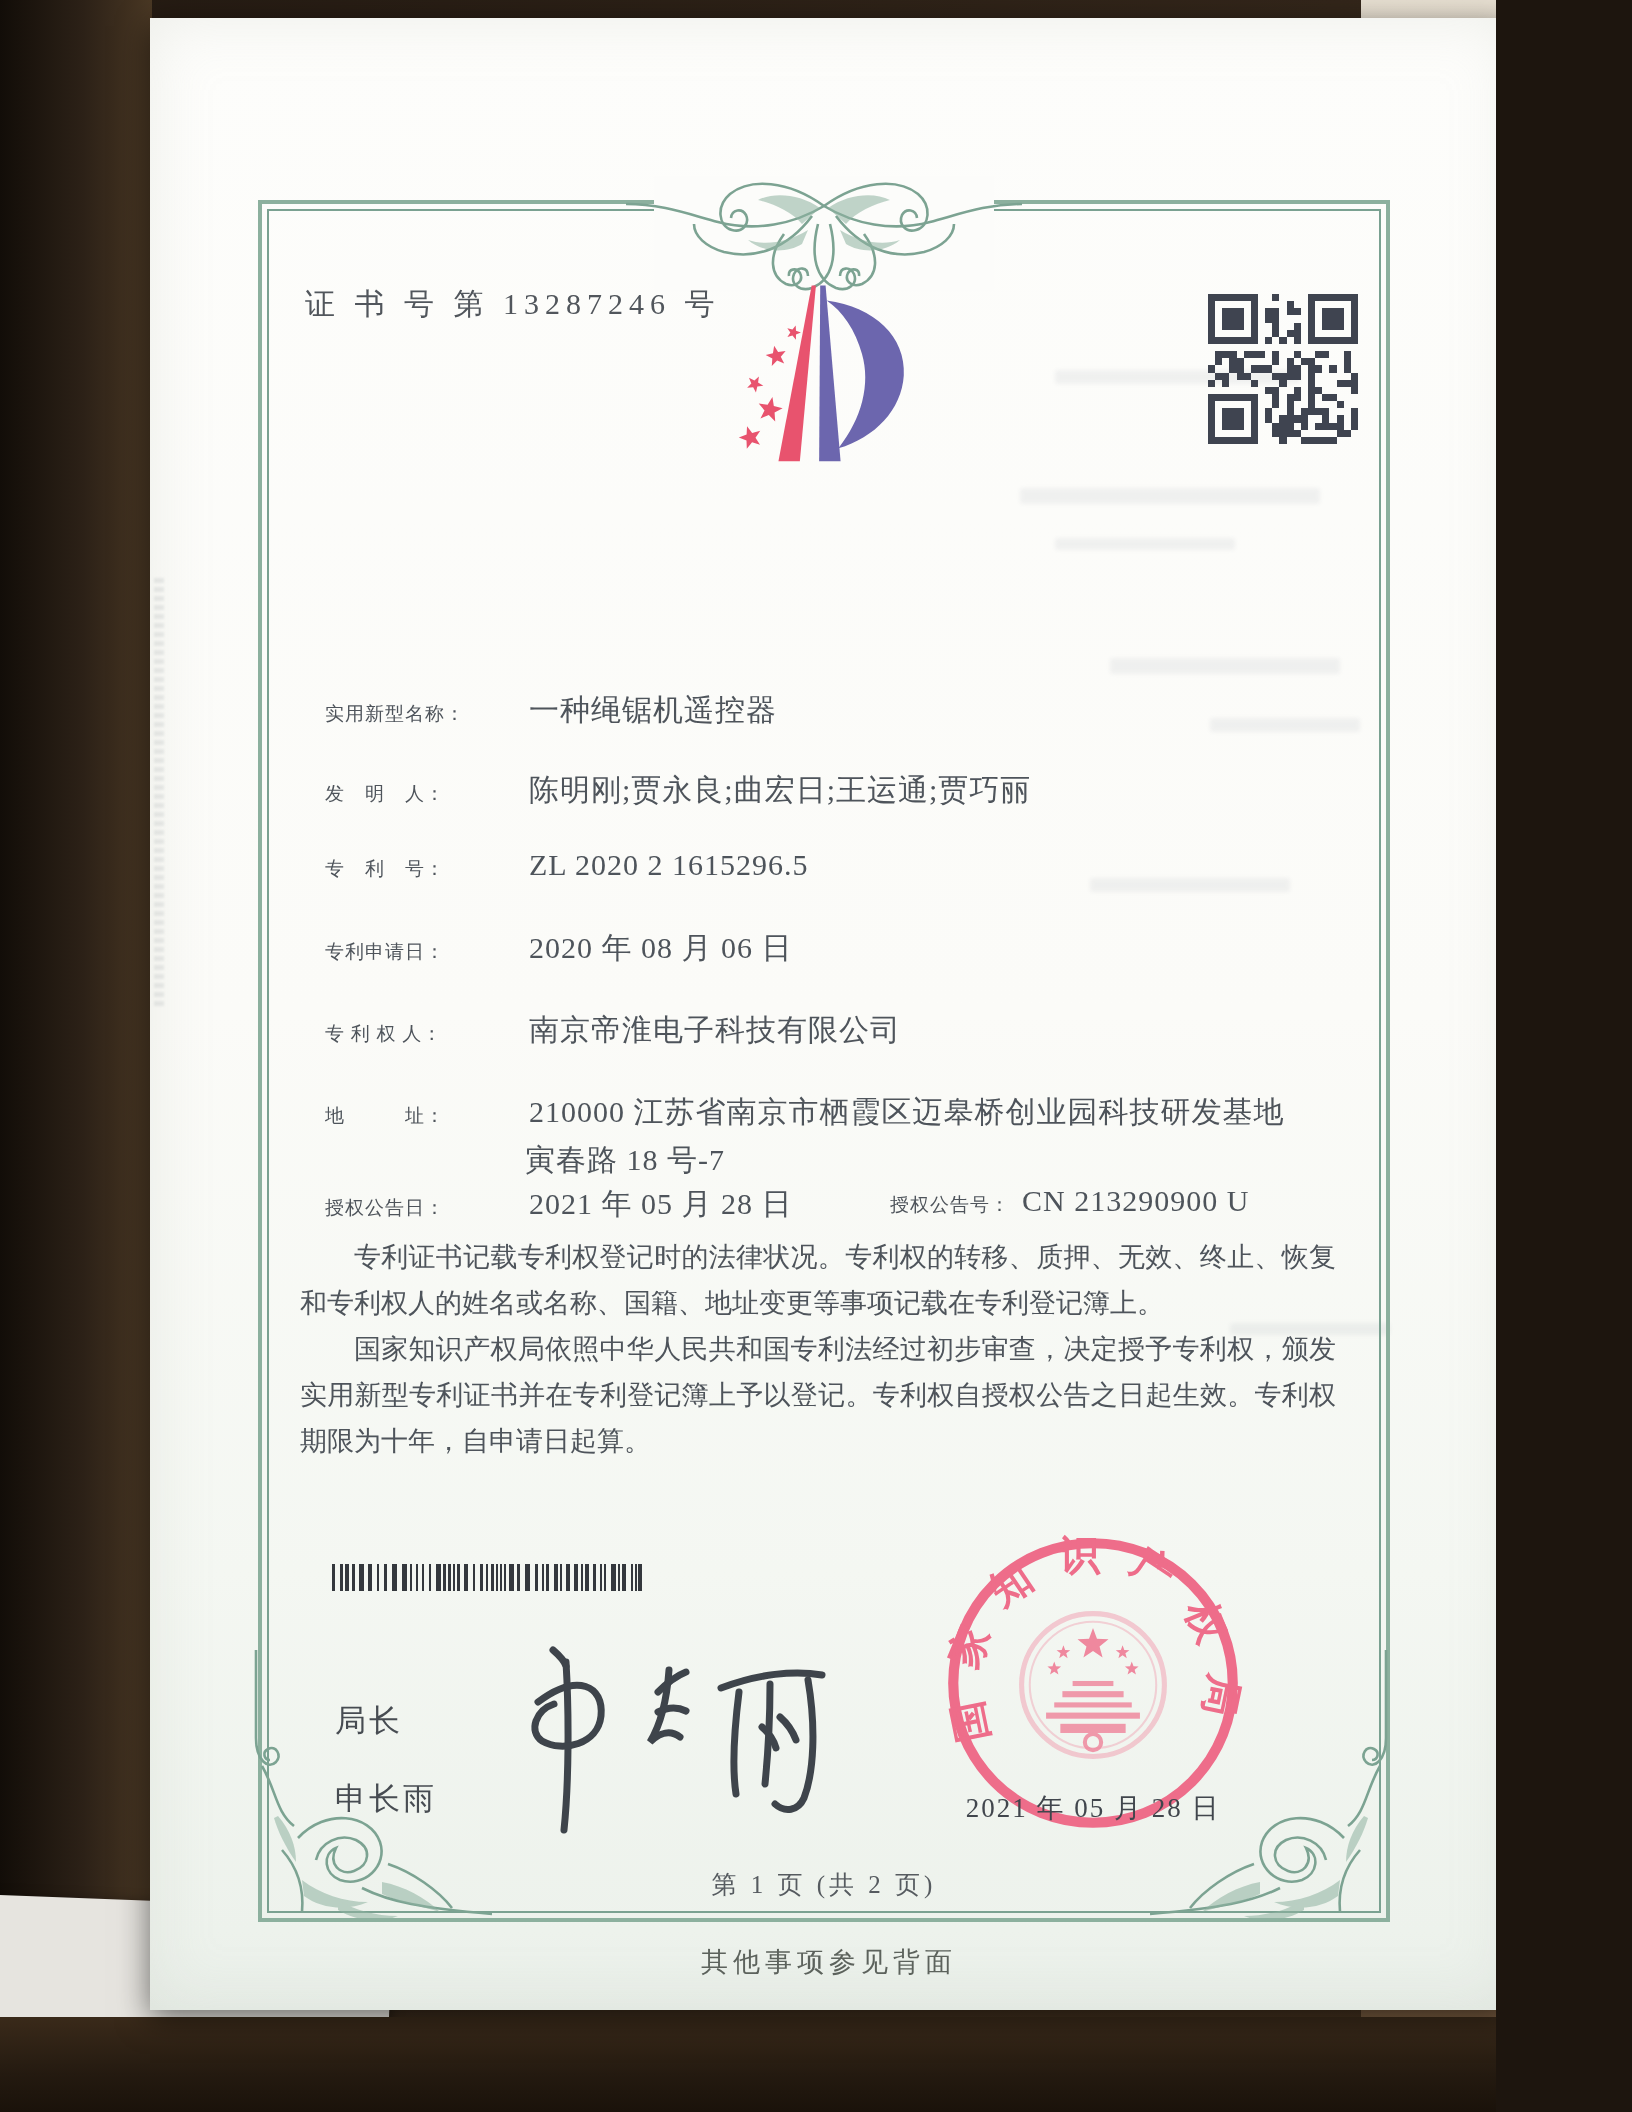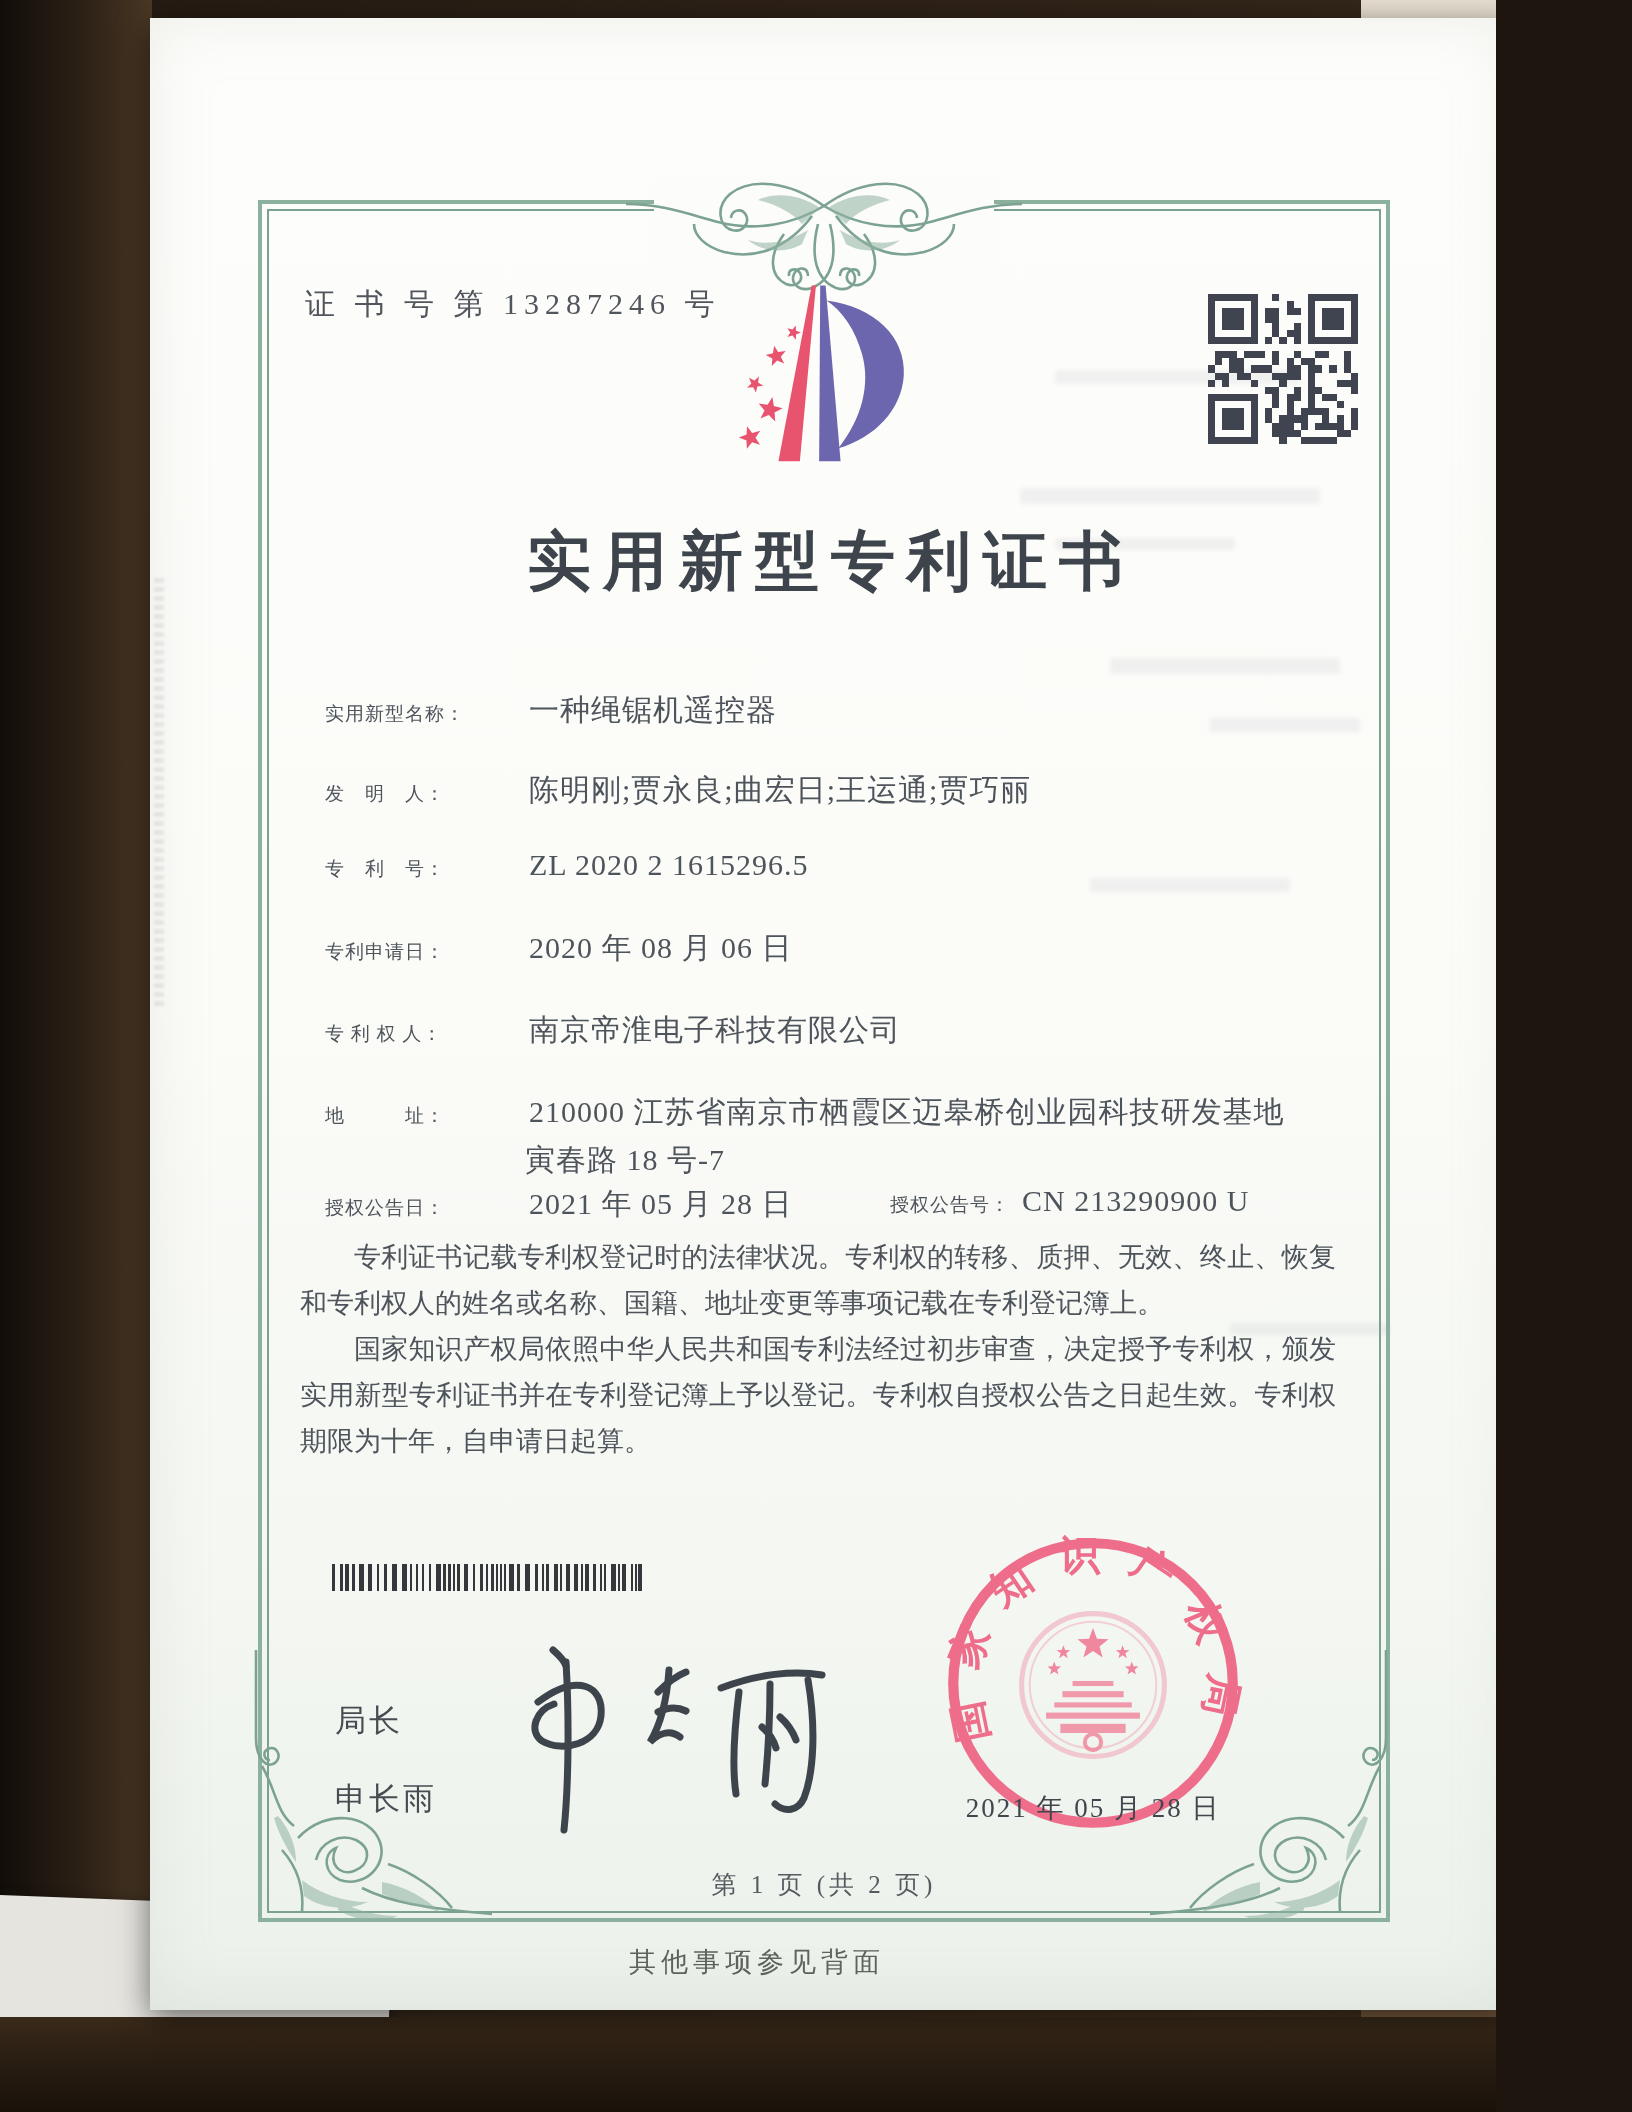--- a/index.html
+++ b/index.html
@@ -54,21 +54,21 @@
   .signer{position:absolute;left:185px;top:1682px;color:#474c52;font-size:31px;letter-spacing:3px;}
   .signer .name{margin-top:36px;}
   .signature{position:absolute;left:358px;top:1614px;width:335px;height:215px;}
 
   .seal{position:absolute;left:790px;top:1512px;width:306px;height:306px;opacity:.93;}
   .seal-date{position:absolute;left:808px;top:1772px;width:270px;text-align:center;
              font-size:27px;letter-spacing:2px;color:#41464d;}
 
   .page-no{position:absolute;left:474px;top:1850px;width:400px;text-align:center;
            font-size:25px;letter-spacing:4px;color:#565b60;}
-  .back-note{position:absolute;left:407px;top:1926px;width:400px;text-align:center;
+  .back-note{position:absolute;left:407px;top:1926px;width:400px;text-align:right;
              font-size:27px;letter-spacing:5px;color:#5c625c;}
 
   
   .ghost{position:absolute;background:#667080;opacity:.08;filter:blur(2px);border-radius:3px;}
   .ghost-v{position:absolute;left:4px;top:560px;width:10px;height:430px;opacity:.14;filter:blur(1px);
            background:repeating-linear-gradient(180deg,#7a8488 0 5px,transparent 5px 9px);}
 </style>
 </head>
 <body>
 
@@ -370,21 +370,20 @@
         <rect x="5" y="20" width="1" height="1" fill="#3f4450"></rect>
         <rect x="6" y="20" width="1" height="1" fill="#3f4450"></rect>
         <rect x="10" y="20" width="1" height="1" fill="#3f4450"></rect>
         <rect x="13" y="20" width="1" height="1" fill="#3f4450"></rect>
         <rect x="14" y="20" width="1" height="1" fill="#3f4450"></rect>
         <rect x="15" y="20" width="1" height="1" fill="#3f4450"></rect>
         <rect x="16" y="20" width="1" height="1" fill="#3f4450"></rect>
         <rect x="17" y="20" width="1" height="1" fill="#3f4450"></rect>
       </svg>
 
-    <div class="title">实用新型专利证书</div>
 
     <div class="fields">
       <div class="row r1">
         <span class="flabel">实用新型名称：</span>
         <span class="fvalue">一种绳锯机遥控器</span>
       </div>
       <div class="row r2">
         <span class="flabel">发　明　人：</span>
         <span class="fvalue">陈明刚;贾永良;曲宏日;王运通;贾巧丽</span>
       </div>

